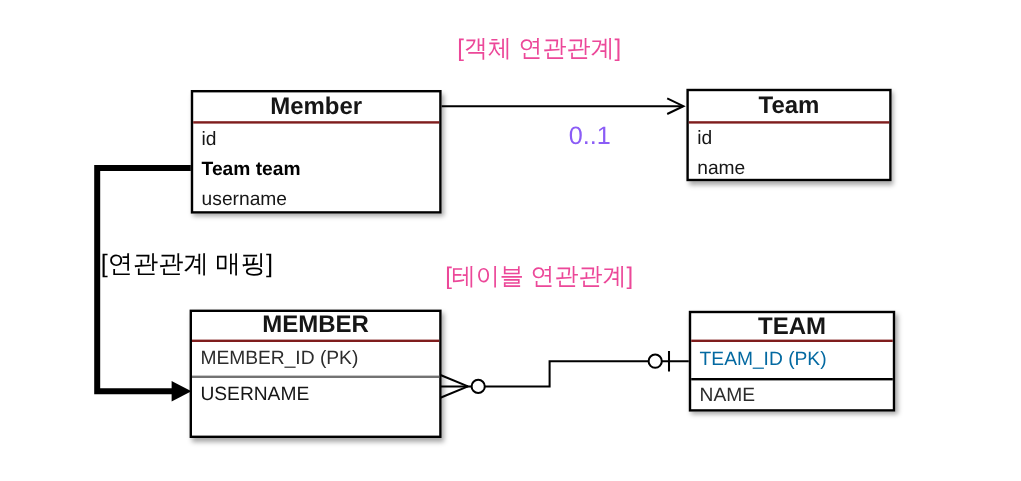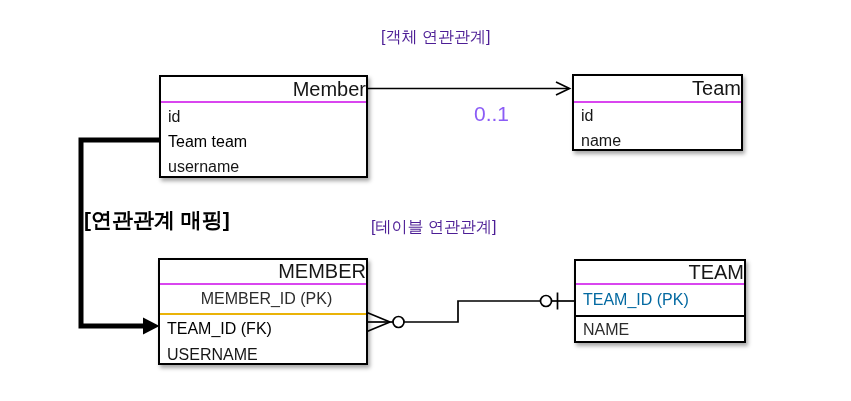--- a/index.html
+++ b/index.html
@@ -18,69 +18,69 @@
   .uml-box {
     position: absolute;
     box-sizing: border-box;
     background: #ffffff;
     border: 2px solid #000;
     box-shadow: 2px 3px 4px rgba(0,0,0,0.35);
     z-index: 2;
   }
   .box-header {
     box-sizing: border-box;
-    border-bottom: 2px solid #d946ef;
-    text-align: right;
-    font-weight: normal;
+    border-bottom: 2px solid #7f1d1d;
+    text-align: center;
+    font-weight: bold;
     white-space: nowrap;
     overflow: hidden;
   }
   .row, .field {
     box-sizing: border-box;
     padding-left: 7px;
     white-space: nowrap;
     overflow: hidden;
     font-size: 16px;
   }
-  .bold { font-weight: normal; color: #000; }
+  .bold { font-weight: bold; color: #000; }
 
   
   .member-class { left: 159px; top: 75px; width: 209px; height: 103px; }
   .member-class .box-header { height: 26px; line-height: 24px; font-size: 20px; }
   .member-class .field { line-height: 25px; }
   .member-class .box-body { padding-top: 1px; }
 
   
   .team-class { left: 572px; top: 74px; width: 171px; height: 77px; }
   .team-class .box-header { height: 27px; line-height: 25px; font-size: 20px; }
   .team-class .field { line-height: 25px; }
 
   
   .member-table { left: 158px; top: 258px; width: 210px; height: 107px; }
   .member-table .box-header { height: 25px; line-height: 23px; font-size: 20px; }
-  .member-table .key-row { height: 30px; line-height: 28px; border-bottom: 2px solid #eab308; color: #2c2c2c; text-align: center; }
+  .member-table .key-row { height: 30px; line-height: 28px; border-bottom: 2px solid #737373; color: #2c2c2c; }
   .member-table .body-cell .row { line-height: 26px; }
   .member-table .body-cell { padding-top: 1px; }
 
   
   .team-table { left: 574px; top: 259px; width: 172px; height: 84px; }
   .team-table .box-header { height: 24px; line-height: 22px; font-size: 20px; }
   .team-table .row-1 { height: 32px; line-height: 30px; border-bottom: 2px solid #000; color: #0369a1; }
   .team-table .row-2 { height: 26px; line-height: 26px; color: #2c2c2c; }
 
   
   .diagram-label {
     position: absolute;
     white-space: nowrap;
-    font-size: 16px;
-    color: #4c1d95;
+    font-size: 20px;
+    color: #ec4899;
     z-index: 3;
   }
   .label-object   { left: 381px; top: 27px; }
-  .label-mapping  { left: 84px;  top: 206px; font-size: 21px; font-weight: bold; color: #000; }
+  .label-mapping  { left: 84px;  top: 206px; font-size: 21px; font-weight: normal; color: #000; }
   .label-table    { left: 371px; top: 217px; }
   .label-multiplicity { left: 474px; top: 102px; font-size: 21px; color: #8b5cf6; }
 
   
   .connector-layer {
     position: absolute;
     left: 0; top: 0;
     width: 851px; height: 401px;
     z-index: 4;
     pointer-events: none;
@@ -113,21 +113,20 @@
     <div class="box-body">
       <div class="field">id</div>
       <div class="field">name</div>
     </div>
   </div>
 
   <div class="uml-box member-table">
     <div class="box-header">MEMBER</div>
     <div class="row key-row">MEMBER_ID (PK)</div>
     <div class="body-cell">
-      <div class="row bold">TEAM_ID (FK)</div>
       <div class="row">USERNAME</div>
     </div>
   </div>
 
   <div class="uml-box team-table">
     <div class="box-header">TEAM</div>
     <div class="row row-1">TEAM_ID (PK)</div>
     <div class="row row-2">NAME</div>
   </div>
 

